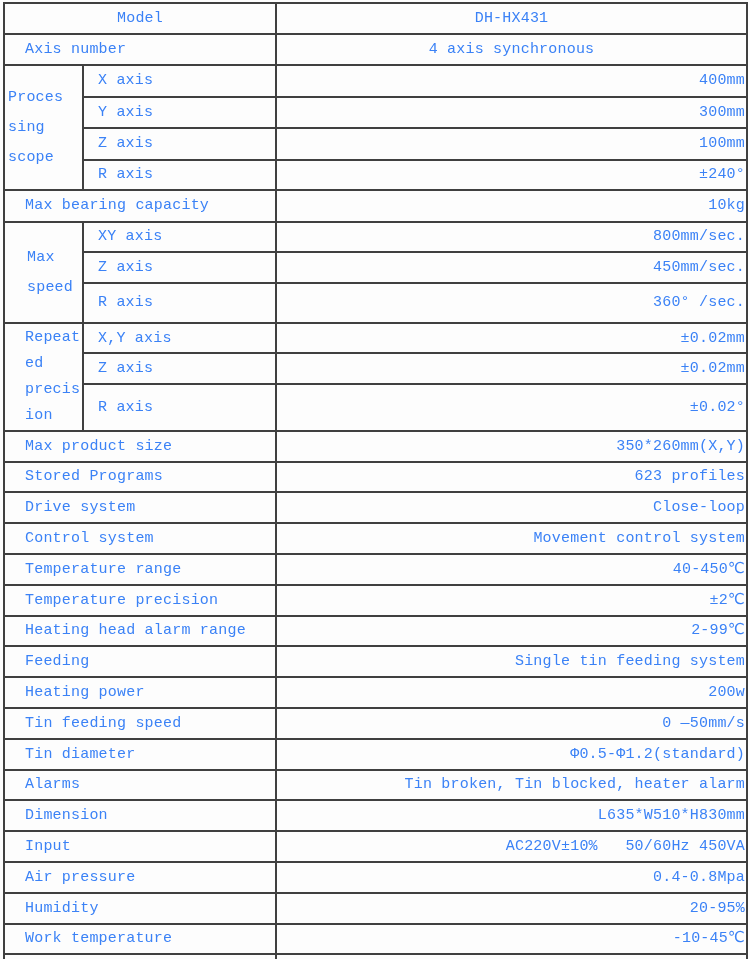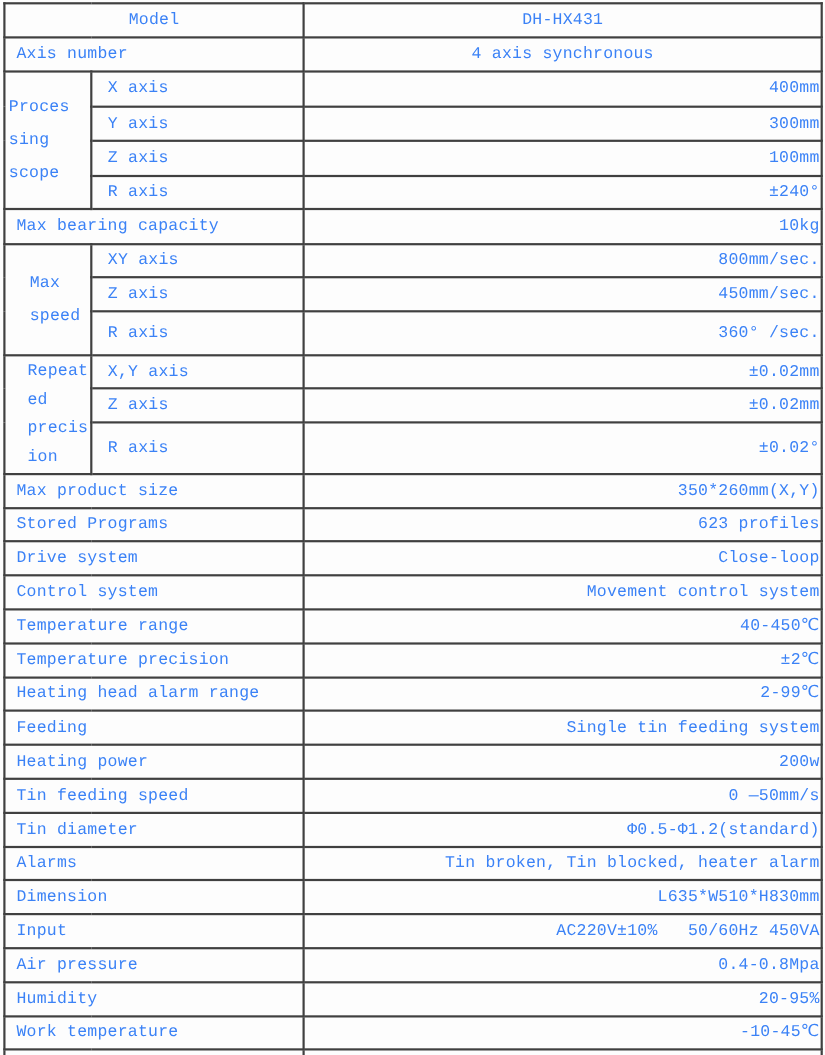--- a/index.html
+++ b/index.html
@@ -34,21 +34,21 @@
     white-space: pre-wrap;
     line-height: 1.15;
   }
   tr { height: 31px; }
   tr.h30 { height: 30px; }
   tr.h32 { height: 32px; }
   tr.h40 { height: 40px; }
   tr.h47 { height: 47px; }
   tr.hcut { height: 34px; }
   td.center { text-align: center; }
-  td.lbl { padding-left: 10px; }
+  td.lbl { padding-left: 20px; }
   td.sub { padding-left: 14px; }
   td.val { padding-left: 36px; text-align: right; }
   td.grp {
     white-space: pre-line;
     vertical-align: middle;
   }
   td.g-proc { padding-left: 3px; line-height: 30px; }
   td.g-speed { padding-left: 22px; line-height: 30px; }
   td.g-prec { padding-left: 20px; line-height: 26px; margin-top: 44px; }
 </style>

